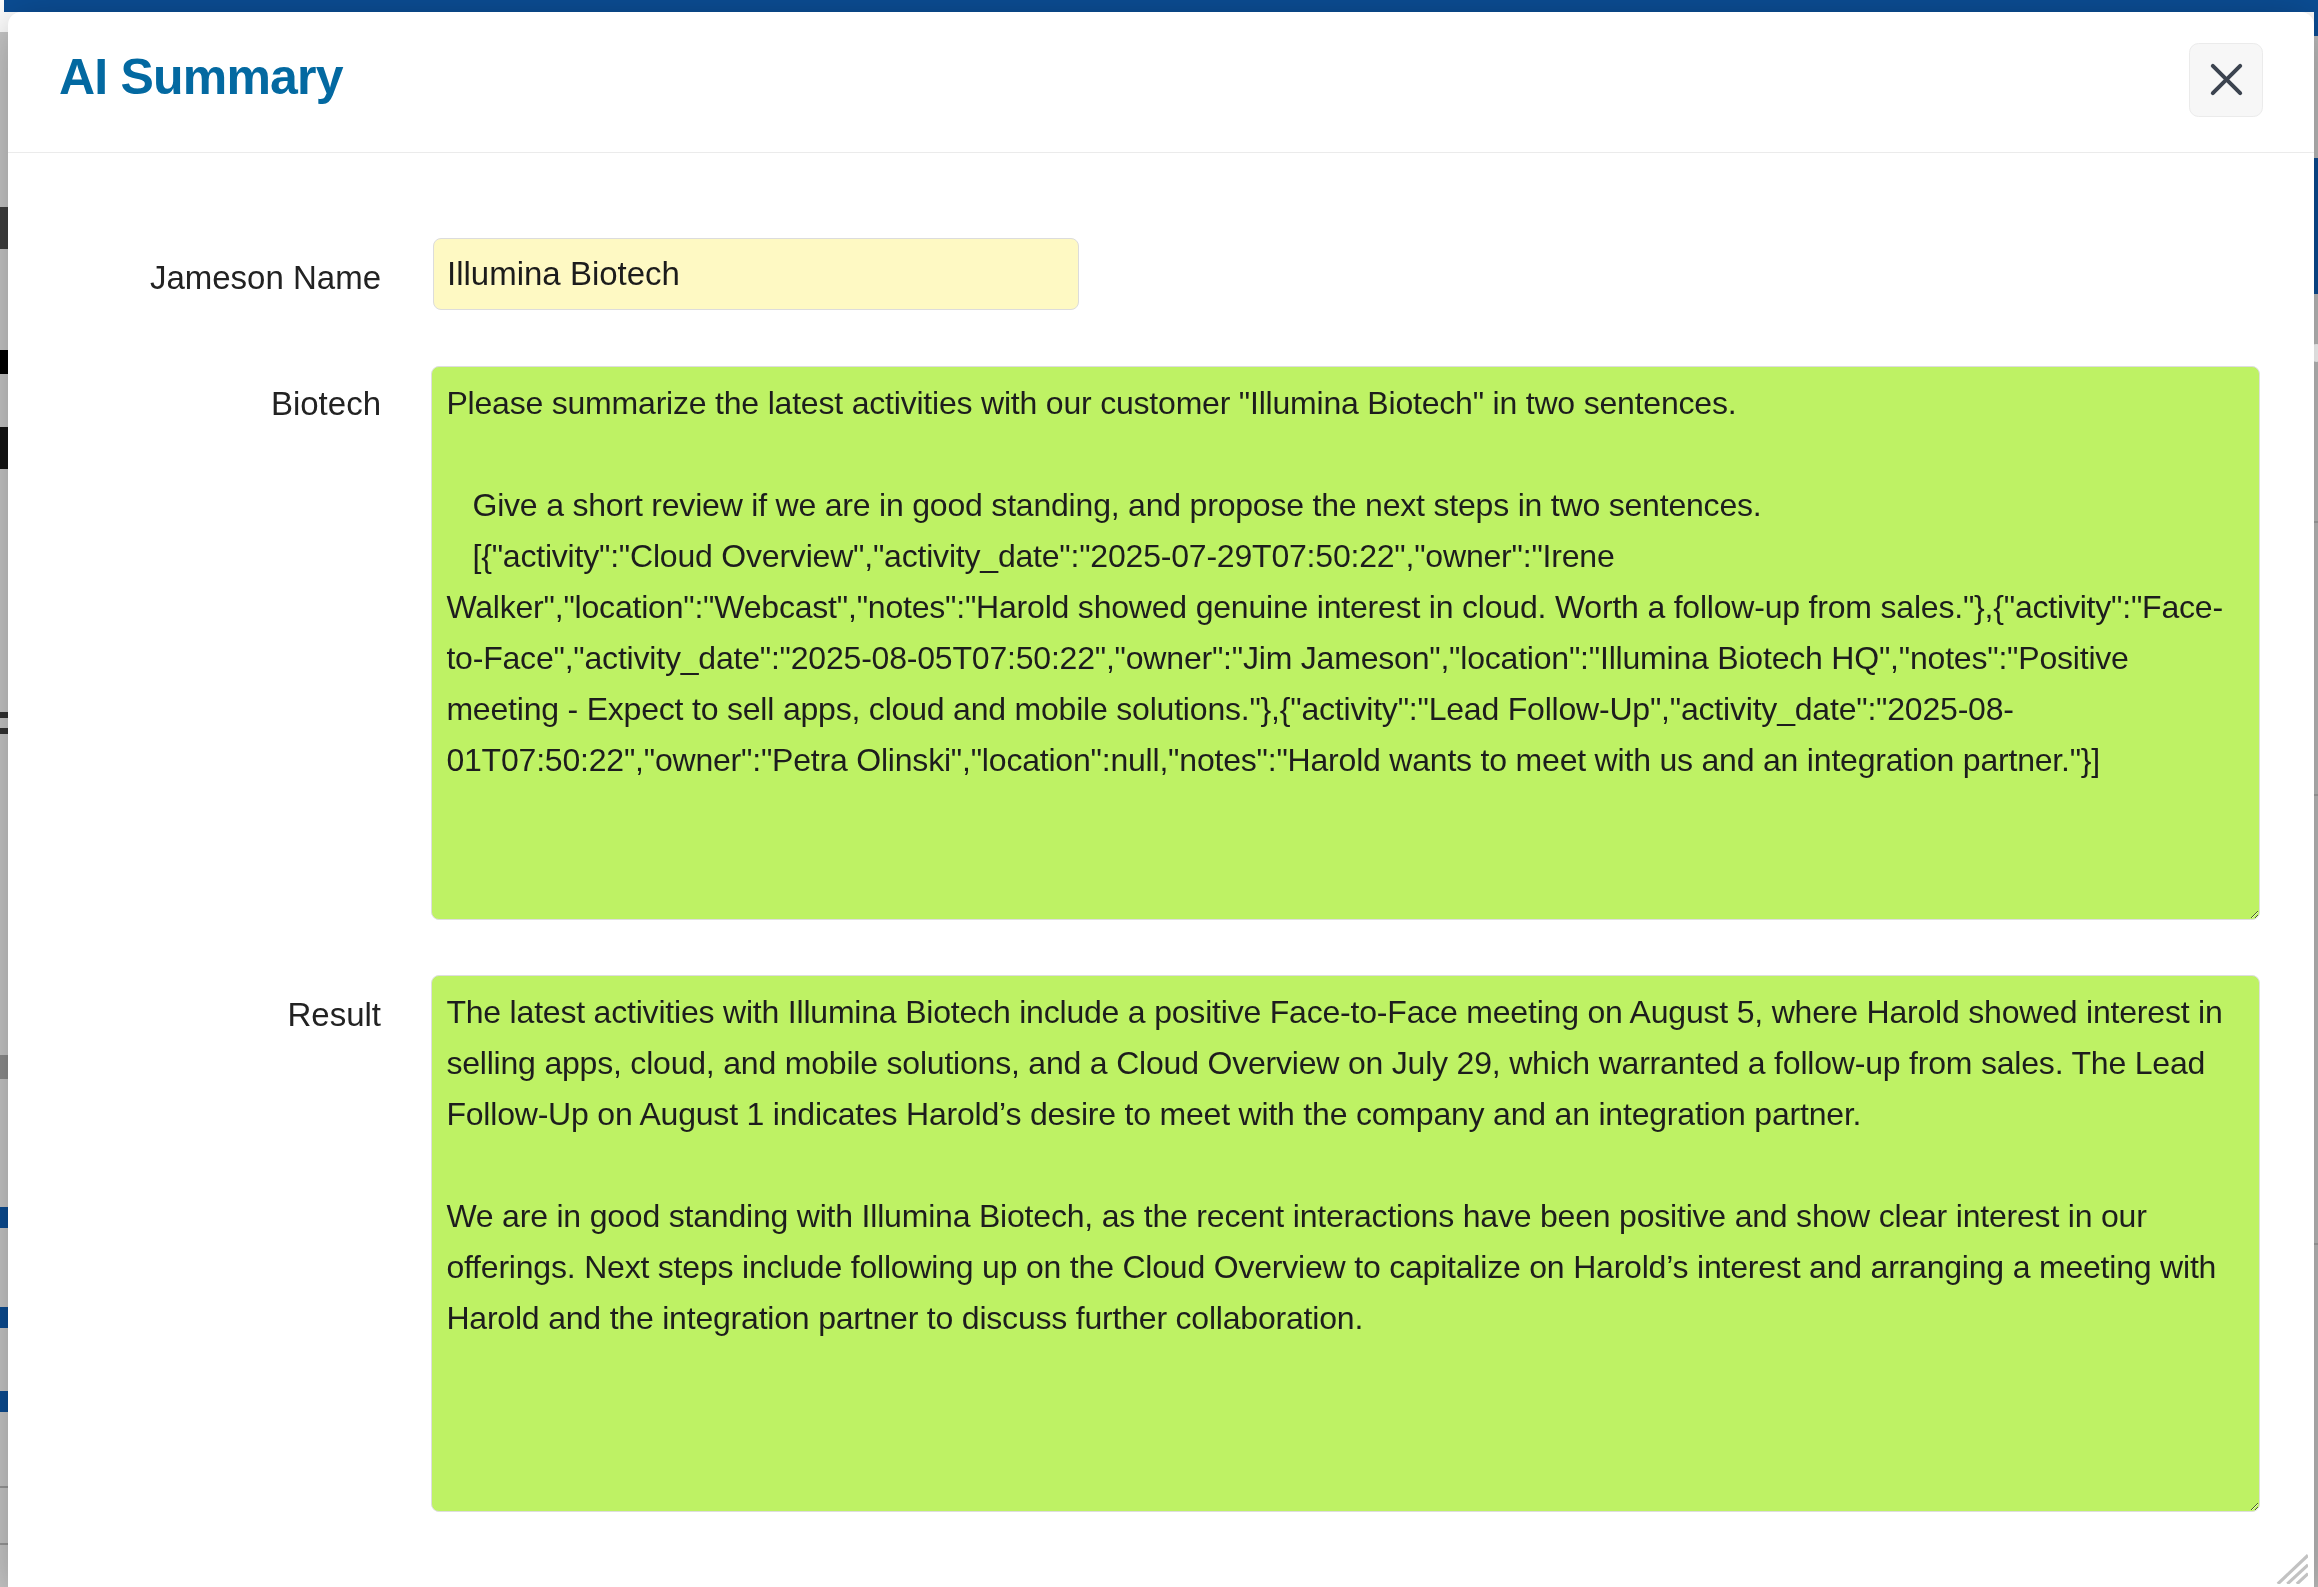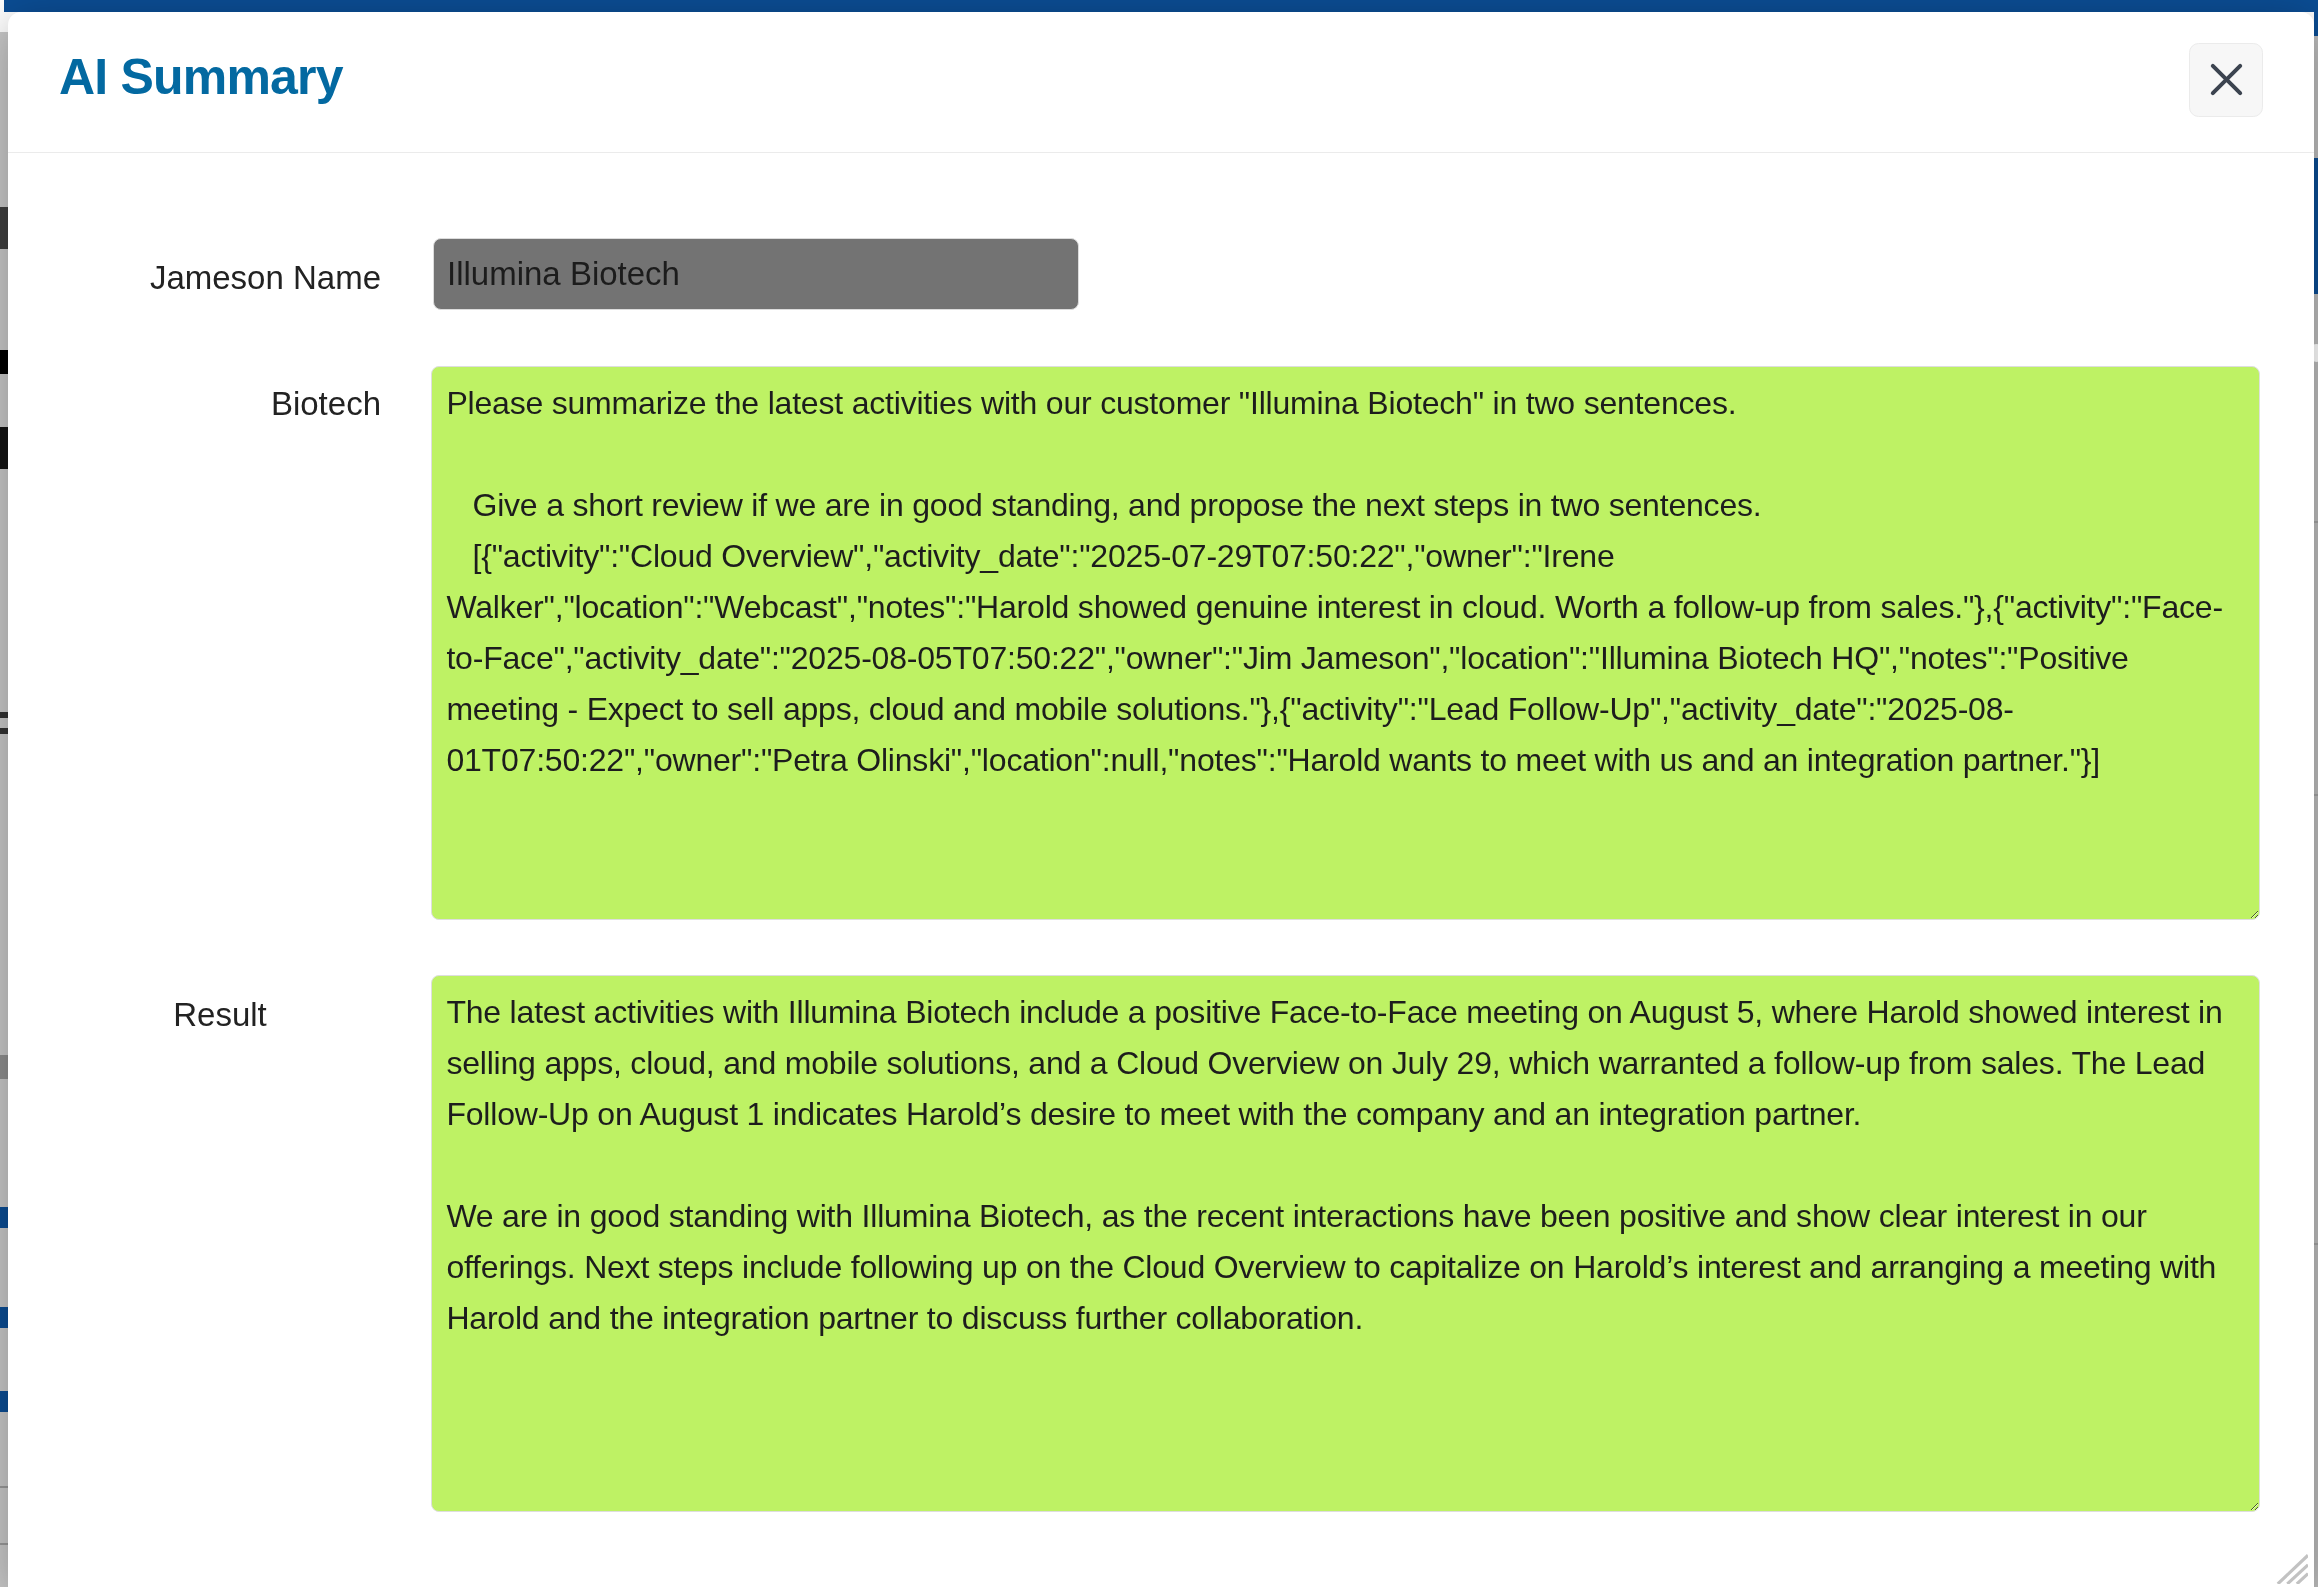--- a/index.html
+++ b/index.html
@@ -58,21 +58,21 @@
   
   .row-label{
     position:absolute; left:51px; width:322px;
     text-align:right;
     font-size:33px; line-height:42px; color:#222222;
   }
   .field-input{
     position:absolute; left:425px; top:226px;
     width:646px; height:72px;
     box-sizing:border-box;
-    background:#737373;
+    background:#fef9c3;
     border:1.6px solid #dcdcdc;
     border-radius:8px;
     padding:0 13px;
     font-family:"Liberation Sans", sans-serif;
     font-size:33px; color:#1c1c1c;
   }
   .field-textarea{
     position:absolute; left:423px;
     width:1829px;
     box-sizing:border-box;
@@ -83,21 +83,21 @@
     font-family:"Liberation Sans", sans-serif;
     font-size:32px; line-height:51px; letter-spacing:-0.2px;
     color:#1d1d1d;
     resize:both;
     overflow:hidden;
   }
   #prompt-textarea{ top:354px; height:554px; }
   #result-textarea{ top:963px; height:537px; }
   #label-customer{ top:245px; }
   #label-prompt{ top:371px; }
-  #label-result{ top:982px;text-align:center; }
+  #label-result{ top:982px; }
   .dialog-resize-grip{
     position:absolute; right:6.4px; bottom:3.2px;
     width:35px; height:32px;
     cursor:nwse-resize;
   }
 </style>
 </head>
 <body>
 
 <div class="bg-top-bar" style="background: rgb(11, 77, 148);"></div>

